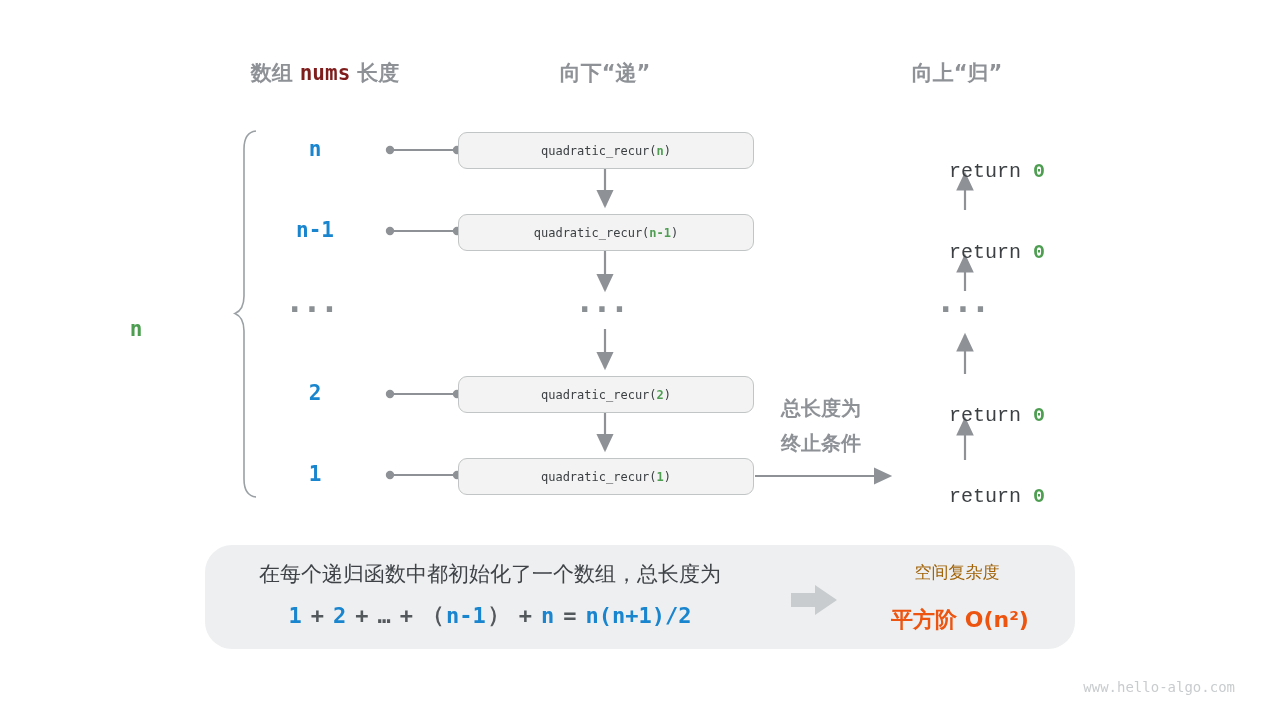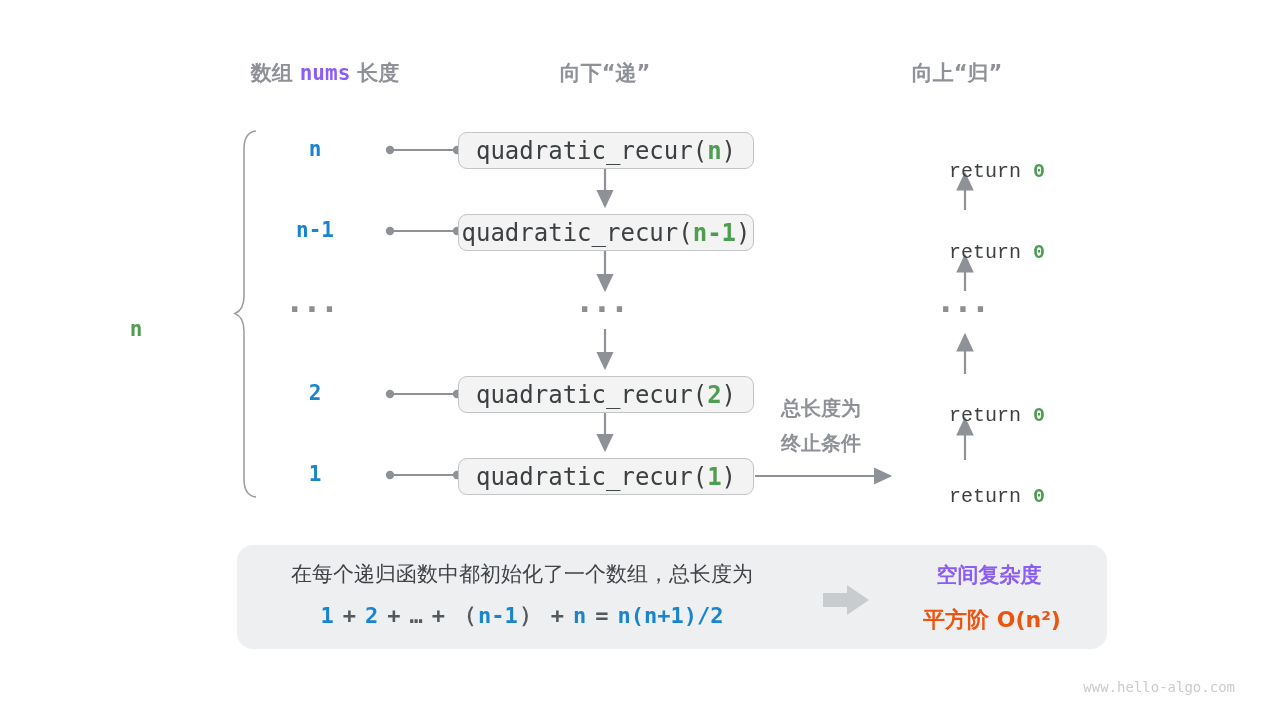--- a/index.html
+++ b/index.html
@@ -6,43 +6,43 @@
   .canvas{position:relative;width:1280px;height:720px;background:#ffffff;overflow:hidden;
           font-family:"DejaVu Sans","Liberation Sans",sans-serif;}
   .abs{position:absolute;}
   .center{text-align:center;}
   
   .panel{z-index:1;}
   svg.overlay{position:absolute;left:0;top:0;z-index:2;}
   .txt{z-index:3;}
   
   .hdr{font-size:21px;font-weight:bold;color:#8e9297;white-space:nowrap;}
-  .code-blue{font-family:"DejaVu Sans Mono","Liberation Mono",monospace;color:#8b5cf6;margin:16px 7px;}
+  .code-blue{font-family:"DejaVu Sans Mono","Liberation Mono",monospace;color:#7f1d1d;margin:16px 7px;}
   
   .depth{font-family:"DejaVu Sans Mono","Liberation Mono",monospace;font-size:21px;font-weight:bold;color:#1a85cf;}
   .callbox{width:294px;height:35px;background:#f2f3f2;border:1.4px solid #c2c5c5;border-radius:9px;
            display:flex;align-items:center;justify-content:center;
-           font-family:"DejaVu Sans Mono","Liberation Mono",monospace;font-size:24px;color:#3c4043;white-space:pre;text-align:right;}
+           font-family:"DejaVu Sans Mono","Liberation Mono",monospace;font-size:12px;color:#3c4043;white-space:pre;text-align:right;}
   .arg{color:#4e9e52;font-weight:bold;}
   .ret{font-family:Liberation Mono, monospace;font-size:20px;color:#3c4043;white-space:pre;}
   .ret .arg{font-weight:bold;}
   .dots{font-size:30px;font-weight:bold;letter-spacing:6px;color:#8b9094;line-height:30px;}
   
   .depth-title{font-size:20px;color:#46494d;font-weight:500;}
   .depth-n{font-family:"DejaVu Sans Mono","Liberation Mono",monospace;font-size:21px;font-weight:bold;color:#4e9e52;}
   
   .note{font-size:20px;font-weight:bold;color:#8e9297;line-height:35px;}
   
-  .panel{background:#eeeff0;border-radius:16px;margin-left:32px;}
+  .panel{background:#eeeff0;border-radius:27px;}
   .p-line1{font-size:21px;color:#3f4347;white-space:nowrap;}
   .formula{display:flex;justify-content:center;align-items:center;gap:9px;
            font-family:"DejaVu Sans Mono","Liberation Mono",monospace;font-size:22px;font-weight:bold;white-space:nowrap;}
   .formula .blue{color:#1a85cf;}
   .formula .gray{color:#53585c;}
-  .res-title{font-size:21px;font-weight:bold;color:#8b5cf6;}
+  .res-title{font-size:17px;font-weight:normal;color:#a16207;}
   .res-value{font-size:22px;font-weight:bold;color:#ed5410;white-space:nowrap;}
   .watermark{font-family:"DejaVu Sans Mono","Liberation Mono",monospace;font-size:14px;color:#c9ccce;text-align:right;}
 </style>
 </head>
 <body>
 
 <div class="canvas">
 
   <div class="abs panel" style="left:205px;top:545px;width:870px;height:104px;">
     <div class="abs p-line1 center" style="left:25px;top:15px;width:520px;">在每个递归函数中都初始化了一个数组，总长度为</div>

